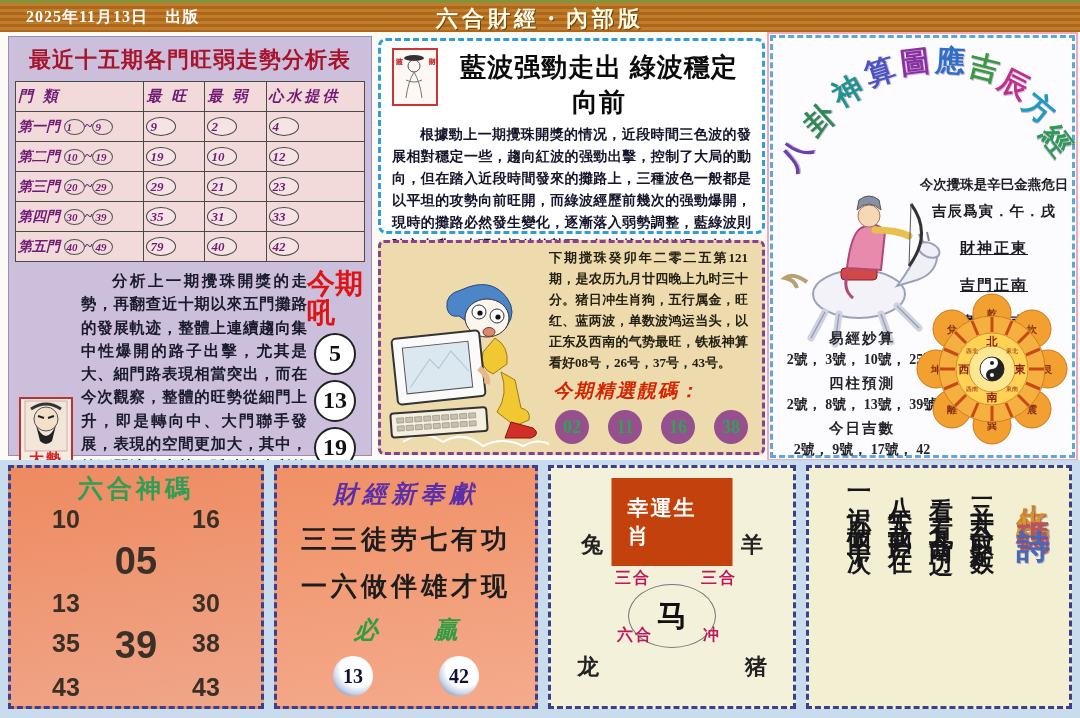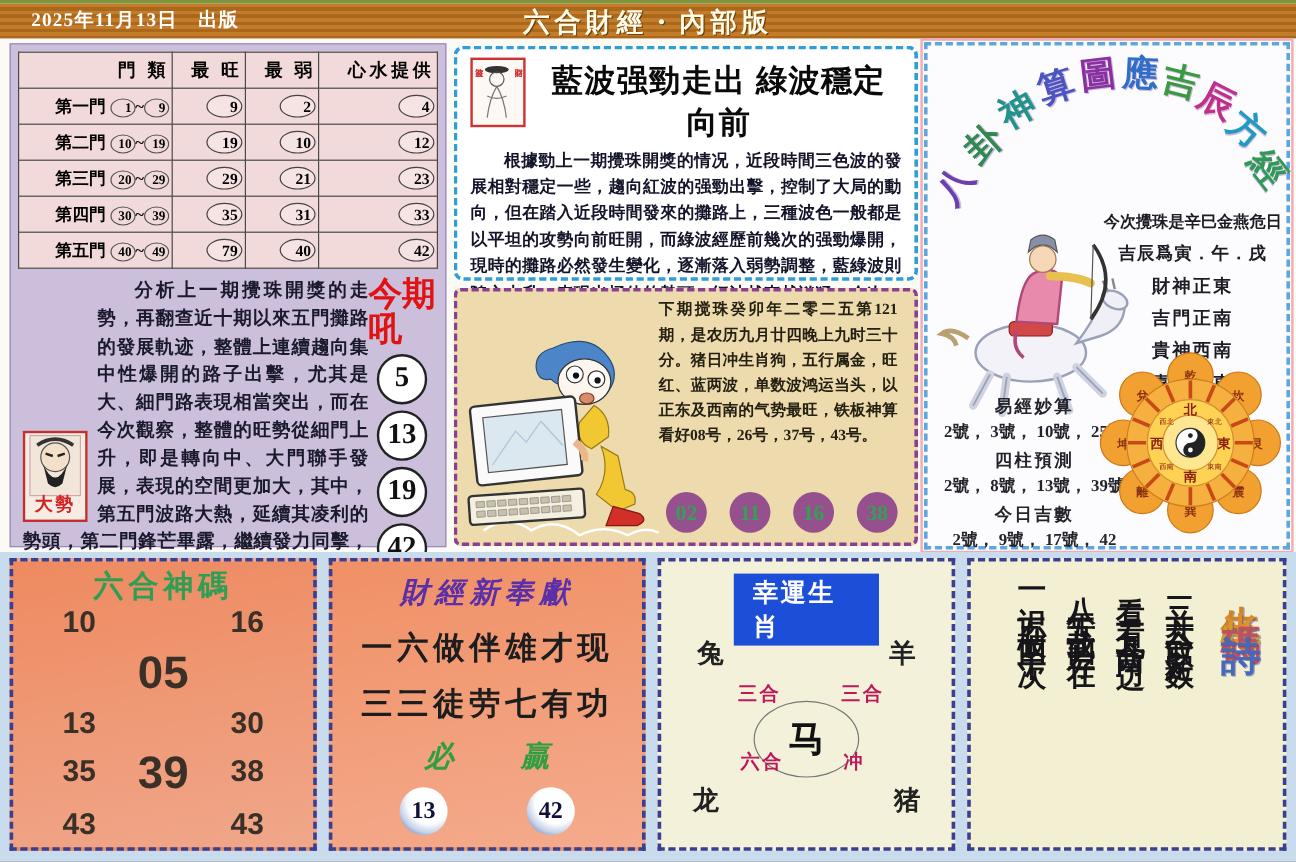--- a/index.html
+++ b/index.html
@@ -10,22 +10,22 @@
     background:repeating-linear-gradient(180deg,#c47c2a 0 3px,#aa681c 3px 6px);
     border-top:3px solid #7f943c;box-sizing:border-box;}
   .hdr-date{position:absolute;left:26px;top:4px;color:#fff;font-size:16px;font-weight:bold;letter-spacing:1px;}
   .hdr-title{position:absolute;left:0;right:0;top:1px;text-align:center;color:#fffbe6;
     font-size:22px;font-weight:bold;letter-spacing:4px;text-shadow:1px 1px 0 #6b4008;}
   
   .trend{position:absolute;left:8px;top:36px;width:364px;height:420px;box-sizing:border-box;
     background:#cbbfdc;border:1px solid #9a8ab8;padding:6px 6px 0 6px;}
   .trend-title{text-align:center;font-size:22px;font-weight:bold;color:#a8142c;letter-spacing:1px;margin:2px 0 6px 0;}
   table.tt{width:100%;border-collapse:collapse;background:#f2dada;}
-  table.tt td,table.tt th{border:1px solid #4a4a4a;text-align:right;font-size:14px;font-weight:bold;
-    color:#000000;height:29px;padding:0 2px;}
+  table.tt td,table.tt th{border:1px solid #4a4a4a;text-align:left;font-size:14px;font-weight:bold;
+    color:#701a75;height:29px;padding:0 2px;font-style:italic;}
   table.tt th{letter-spacing:3px;font-size:15px;}
   .ov{display:inline-block;min-width:22px;padding:0 3px;border:1.5px solid #444;border-radius:50%;
     font-size:13px;line-height:17px;background:#f6e3e3;}
   .rg{display:inline-block;min-width:15px;padding:0 2px;border:1px solid #555;border-radius:50%;
     font-size:11px;line-height:14px;}
   .gate-cell{white-space:nowrap;font-size:15px;}
   .trend-low{display:flex;padding:7px 2px 0 4px;}
   .analysis{flex:1;font-size:15.5px;line-height:1.5;font-weight:600;color:#1a1a2c;text-align:justify;}
   .analysis p{margin:0;text-indent:2em;}
   .tstamp{float:left;width:54px;height:76px;margin:128px 8px 4px 0;border:2px solid #c03030;
@@ -38,21 +38,21 @@
     display:flex;align-items:center;justify-content:center;font-size:24px;font-weight:bold;
     color:#111;background:#fff;}
   
   .wave{position:absolute;left:378px;top:38px;width:387px;height:196px;box-sizing:border-box;
     background:#ffffff;border:3px dashed #2e9ed6;border-radius:8px;padding:7px 11px 0 11px;}
   .wstamp{float:left;width:46px;height:58px;border:2px solid #cc3333;background:#fdf8f4;
     margin:0 9px 2px 0;position:relative;box-sizing:border-box;}
   .wstamp .side{position:absolute;top:2px;writing-mode:vertical-rl;font-size:7px;color:#d03030;line-height:1;}
   .wstamp .r{right:1px;} .wstamp .l{left:1px;}
   .wave-title{text-align:center;font-size:26px;font-weight:bold;color:#0a0a0a;letter-spacing:1px;
-    font-family:Liberation Sans, sans-serif;margin-top:2px;}
+    font-family:Liberation Serif, serif;margin-top:2px;}
   .wave-body{font-size:14px;line-height:1.58;font-weight:600;color:#14142a;text-align:justify;margin-top:4px;}
   .wave-body p{margin:0;text-indent:2em;}
   
   .comp{position:absolute;left:378px;top:240px;width:387px;height:215px;box-sizing:border-box;
     background:#eddaad;border:3px dashed #8a4090;border-radius:6px;overflow:hidden;}
   .comp-girl{position:absolute;left:2px;bottom:2px;}
   .comp-title{margin:6px 10px 0 150px;text-align:center;font-size:42px;font-weight:bold;color:#e02f22;
     -webkit-text-stroke:1.5px #8f1212;letter-spacing:5px;line-height:1.05;}
   .comp-body{margin:4px 14px 0 168px;font-size:13px;line-height:1.62;font-weight:600;color:#252012;text-align:justify;}
   .picks{position:absolute;left:172px;right:12px;bottom:8px;}
@@ -73,21 +73,21 @@
   .at5{left:162px;top:3px;transform:rotate(3deg);color:#2f6fc8;}
   .at6{left:196px;top:10px;transform:rotate(14deg);color:#3a9a40;}
   .at7{left:226px;top:26px;transform:rotate(27deg);color:#c02f8a;}
   .at8{left:251px;top:50px;transform:rotate(40deg);color:#1f9ac0;}
   .at9{left:268px;top:82px;transform:rotate(52deg);color:#2f9a55;}
   .horse{position:absolute;left:4px;top:126px;}
   .bg-lines{position:absolute;left:142px;top:138px;width:158px;text-align:center;
     font-weight:bold;color:#1c1c24;}
   .bg-line1{font-size:13.5px;letter-spacing:0;}
   .bg-line2{font-size:14.5px;margin-top:8px;letter-spacing:1px;}
-  .bg-dir{font-size:15px;letter-spacing:2px;margin-top:8px;}
+  .bg-dir{font-size:15px;letter-spacing:2px;margin-top:18px;text-decoration:underline;}
   .sections{position:absolute;left:10px;top:286px;width:158px;text-align:center;font-weight:bold;color:#23232b;}
   .sec-name{font-size:14.5px;margin-top:5px;letter-spacing:2px;}
   .sec-nums{font-size:14px;margin-top:3px;}
   .compass{position:absolute;right:4px;bottom:10px;}
   
   .bstrip{position:absolute;left:0;top:460px;width:1080px;height:258px;background:#c9dcee;}
   .bpanel{position:absolute;top:5px;height:244px;box-sizing:border-box;border:3px dashed #3b3f8f;}
   .shenma{left:8px;width:256px;background:linear-gradient(170deg,#ee8a60,#f0a78a);}
   .sm-title{text-align:center;color:#2f9e55;font-size:25px;font-weight:bold;letter-spacing:4px;margin-top:4px;}
   .sm-grid{display:grid;grid-template-columns:1fr 1fr 1fr;padding:0 20px;margin-top:-6px;}
@@ -101,22 +101,22 @@
   .fx-verse{text-align:center;font-size:26px;font-weight:bold;color:#1d1d1d;letter-spacing:4px;margin-top:12px;
     font-family:"Liberation Sans","DejaVu Sans",sans-serif;}
   .fx-win{display:flex;justify-content:space-around;width:62%;margin:10px auto 0 auto;
     color:#2f9e40;font-size:24px;font-weight:bold;font-style:italic;}
   .fx-balls{display:flex;justify-content:center;gap:66px;margin-top:10px;}
   .ball{width:40px;height:40px;border-radius:50%;
     background:radial-gradient(circle at 62% 32%,#ffffff 48%,#c5d2e8 68%,#3056a8 100%);
     display:flex;align-items:center;justify-content:center;font-size:20px;font-weight:bold;color:#10103a;}
   
   .zodiac{left:548px;width:248px;background:#f4f1da;}
-  .zd-banner{position:absolute;left:50%;top:10px;transform:translateX(-50%);background:#1d4ed8;
-    color:#fff;font-size:21px;font-weight:bold;letter-spacing:2px;padding:2px 16px;
+  .zd-banner{position:absolute;left:50%;top:10px;transform:translateX(-50%);background:#c2410c;
+    color:#fff;font-size:21px;font-weight:bold;letter-spacing:2px;padding:16px 16px;
     font-family:"Liberation Sans","DejaVu Sans",sans-serif;}
   .zd{position:absolute;font-weight:bold;color:#222;}
   .zd-animal{font-size:22px;}
   .zd-rel{font-size:16px;color:#be185d;letter-spacing:2px;}
   .zd-tl{left:30px;top:62px;}  .zd-tr{right:30px;top:62px;}
   .zd-bl{left:26px;bottom:24px;} .zd-br{right:26px;bottom:24px;}
   .zd-rtl{left:64px;top:100px;} .zd-rtr{right:56px;top:100px;}
   .zd-rbl{left:66px;bottom:60px;} .zd-rbr{right:72px;bottom:60px;}
   .zd-ellipse{position:absolute;left:50%;top:116px;transform:translateX(-50%);width:86px;height:62px;
     border:1.5px solid #777;border-radius:50%;display:flex;align-items:center;justify-content:center;
@@ -133,20 +133,21 @@
 <body>
 
 <div id="page">
 
   <div class="header">
     <span class="hdr-date"><span>2025年11月13日</span>　<span>出版</span></span>
     <div class="hdr-title">六合財經・內部版</div>
   </div>
 
   <div class="trend">
+    <div class="trend-title">最近十五期各門旺弱走勢分析表</div>
     <table class="tt">
       <tbody>
           <tr>
         <th>門 類</th>
         <th>最 旺</th>
         <th>最 弱</th>
         <th>心水提供</th>
       </tr>
       <tr>
         <td class="gate-cell"><span>第一門</span> <span class="rg">1</span><span>~</span><span class="rg">9</span></td>
@@ -260,20 +261,21 @@
             <rect x="59" y="151" width="7" height="5"></rect>
             <rect x="68" y="151" width="7" height="5"></rect>
             <rect x="77" y="151" width="7" height="5"></rect>
             <rect x="86" y="151" width="7" height="5"></rect>
         </g>
       </g>
       <path d="M96 96 q10 8 8 16" stroke="#e8b88a" stroke-width="6" fill="none"></path>
     </svg>
     <div class="comp-body">下期搅珠癸卯年二零二五第121期，是农历九月廿四晚上九时三十分。猪日冲生肖狗，五行属金，旺红、蓝两波，单数波鸿运当头，以正东及西南的气势最旺，铁板神算看好08号，26号，37号，43号。</div>
     <div class="picks">
+      <div class="picks-label">今期精選靚碼：</div>
       <div class="pick-row">
         <div class="pick">02</div>
         <div class="pick">11</div>
         <div class="pick">16</div>
         <div class="pick">38</div>
       </div>
     </div>
   </div>
 
   <div class="bagua">
@@ -401,22 +403,22 @@
         <div class="sm-cell sm-big">39</div>
         <div class="sm-cell">38</div>
         <div class="sm-cell">43</div>
         <div class="sm-cell"></div>
         <div class="sm-cell">43</div>
       </div>
     </div>
 
     <div class="bpanel fengxian">
       <div class="fx-title">財經新奉獻</div>
+      <div class="fx-verse">三三徒劳七有功</div>
       <div class="fx-verse">一六做伴雄才现</div>
-      <div class="fx-verse">三三徒劳七有功</div>
       <div class="fx-win">
         <span>必</span>
         <span>贏</span>
       </div>
       <div class="fx-balls">
         <div class="ball">13</div>
         <div class="ball">42</div>
       </div>
     </div>
 

